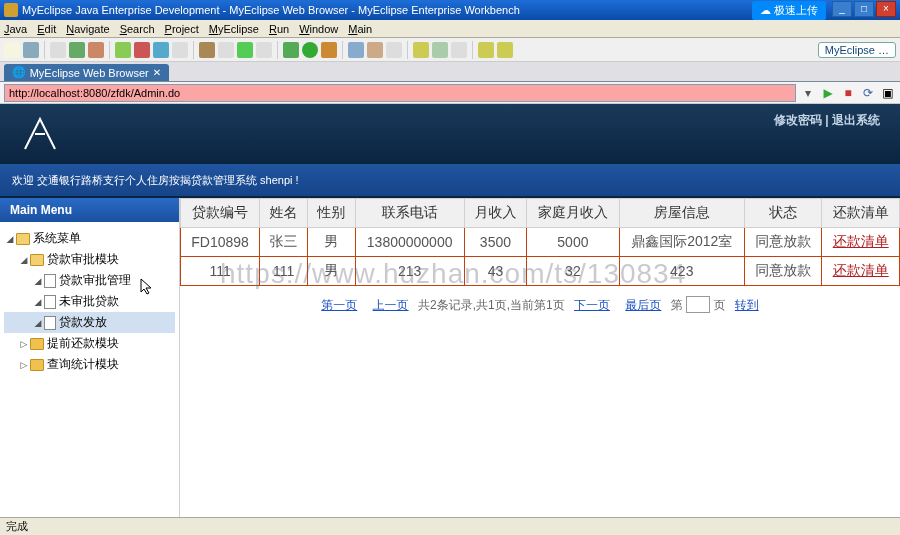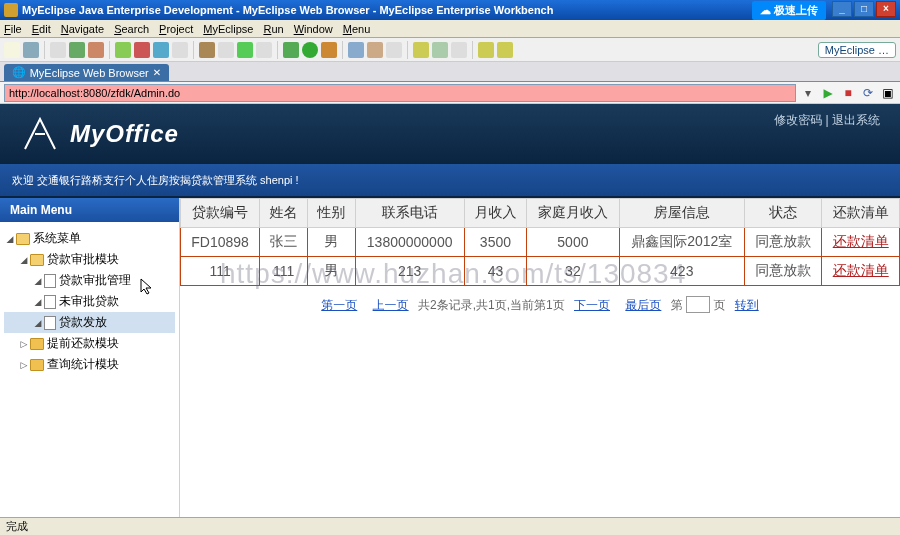--- a/index.html
+++ b/index.html
@@ -1,18 +1,18 @@
 <!DOCTYPE html>
 <html><head>
   <meta charset="utf-8">
   <style>
     * { margin: 0; padding: 0; box-sizing: border-box; font-family: "Microsoft YaHei", Arial, sans-serif; }
     body { background: #eee; width: 900px; height: 535px; overflow: hidden; font-size: 12px; }
     
-    .window-titlebar { background: linear-gradient(#1e6ed8, #0a4aa8); height: 20px; color: #fff; display: flex; align-items: center; padding: 0 4px; font-size: 11px; font-weight: bold; }
+    .window-titlebar { background: linear-gradient(#1e6ed8, #0a4aa8); height: 20px; color: #fff; display: flex; align-items: center; padding: 0 4px; font-size: 11px; font-weight: normal; }
     .window-titlebar .title-icon { width: 14px; height: 14px; background: #d0a030; border-radius: 2px; margin-right: 4px; }
     .window-titlebar .win-controls { margin-left: auto; display: flex; gap: 2px; }
     .window-titlebar .win-btn { width: 20px; height: 16px; background: #3a7ed0; border: 1px solid #2060a0; display: flex; align-items: center; justify-content: center; font-size: 10px; }
     .window-titlebar .win-btn.close { background: #d04030; border-color: #a02010; }
     .upload-btn { background: #0188fb; color: #fff; padding: 2px 8px; border-radius: 2px; margin-right: 4px; font-size: 11px; display: flex; align-items: center; gap: 3px; }
 
     .menubar { background: #ece9d8; border-bottom: 1px solid #aca899; height: 18px; display: flex; align-items: center; padding: 0 4px; font-size: 11px; }
     .menubar span { margin-right: 10px; text-decoration: underline; text-decoration-color: transparent; }
     .menubar span::first-letter { text-decoration: underline; }
 
@@ -26,21 +26,21 @@
     .tab .tab-close { font-size: 10px; }
 
     .url-bar { background: #f4f4f4; height: 22px; display: flex; align-items: center; padding: 2px 4px; border-bottom: 1px solid #ccc; gap: 4px; }
     .url-input { flex: 1; background: #fca5a5; border: 1px solid #7f9db9; height: 18px; padding: 0 4px; font-size: 11px; }
     .url-btn { width: 16px; height: 16px; display: flex; align-items: center; justify-content: center; }
 
     .app-header { background: linear-gradient(#1a3a5a, #0a2440); height: 60px; display: flex; align-items: center; padding: 0 20px; color: #fff; position: relative; }
     .app-header .logo-icon { width: 40px; height: 40px; margin-right: 10px; position: relative; }
     .app-header .logo-icon svg { width: 100%; height: 100%; }
     .app-header .logo-text { font-size: 24px; font-weight: bold; font-style: italic; letter-spacing: 1px; }
-    .app-header .header-links { position: absolute; right: 20px; top: 8px; font-size: 12px; color: #c5d5e5; }
+    .app-header .header-links { position: absolute; right: 20px; top: 8px; font-size: 12px; color: #c5d5e5; font-weight: bold; }
     .app-header .header-links span { cursor: pointer; }
 
     .welcome-bar { background: linear-gradient(#2055a0, #164488); color: #fff; height: 32px; display: flex; align-items: center; padding: 0 12px; font-size: 11px; }
 
     .main-area { display: flex; height: 362px; background: #fff; border-top: 2px solid #0a2440; }
     
     .sidebar { width: 180px; background: #fff; border-right: 1px solid #d0d0d0; display: flex; flex-direction: column; }
     .sidebar-title { background: linear-gradient(#2a6bc5, #1a50a0); color: #fff; padding: 5px 10px; font-size: 12px; font-weight: bold; }
     .tree { padding: 6px 4px; font-size: 12px; }
     .tree-item { display: flex; align-items: center; padding: 2px 0; cursor: pointer; white-space: nowrap; }
@@ -79,29 +79,29 @@
       <span>☁</span>
       <span>极速上传</span>
     </span>
     <span class="win-btn">_</span>
     <span class="win-btn">□</span>
     <span class="win-btn close">×</span>
   </div>
 </div>
 
 <div class="menubar">
-  <span>File</span>
+  <span>Java</span>
   <span>Edit</span>
   <span>Navigate</span>
   <span>Search</span>
   <span>Project</span>
   <span>MyEclipse</span>
   <span>Run</span>
   <span>Window</span>
-  <span>Menu</span>
+  <span>Main</span>
 </div>
 
 <div class="toolbar">
   <span class="tool-icon" style="background:#f5f5e0"></span>
   <span class="tool-icon" style="background:#8ab"></span>
   <span class="tool-sep"></span>
   <span class="tool-icon"></span>
   <span class="tool-icon" style="background:#6a6"></span>
   <span class="tool-icon" style="background:#c86"></span>
   <span class="tool-sep"></span>
@@ -148,21 +148,20 @@
   <span class="url-btn" style="color:#46a">⟳</span>
   <span class="url-btn">▣</span>
 </div>
 
 <div class="app-header">
   <div class="logo-icon">
     <svg viewBox="0 0 40 40">
         <path d="M5 35 L20 5 L35 35 M15 20 L25 20" stroke="#fff" stroke-width="2" fill="none"></path>
       </svg>
   </div>
-  <span class="logo-text">MyOffice</span>
   <div class="header-links">
     <span>修改密码</span>
     <span> | </span>
     <span>退出系统</span>
   </div>
 </div>
 
 <div class="welcome-bar">
   <span>欢迎 交通银行路桥支行个人住房按揭贷款管理系统 shenpi !</span>
 </div>

